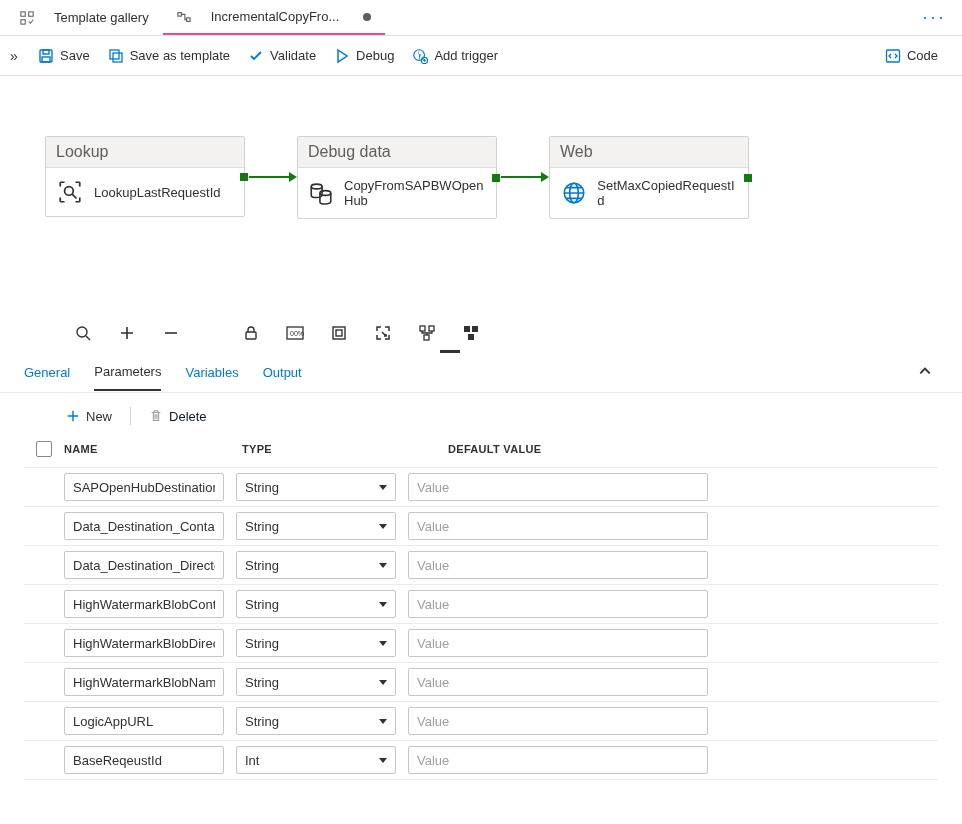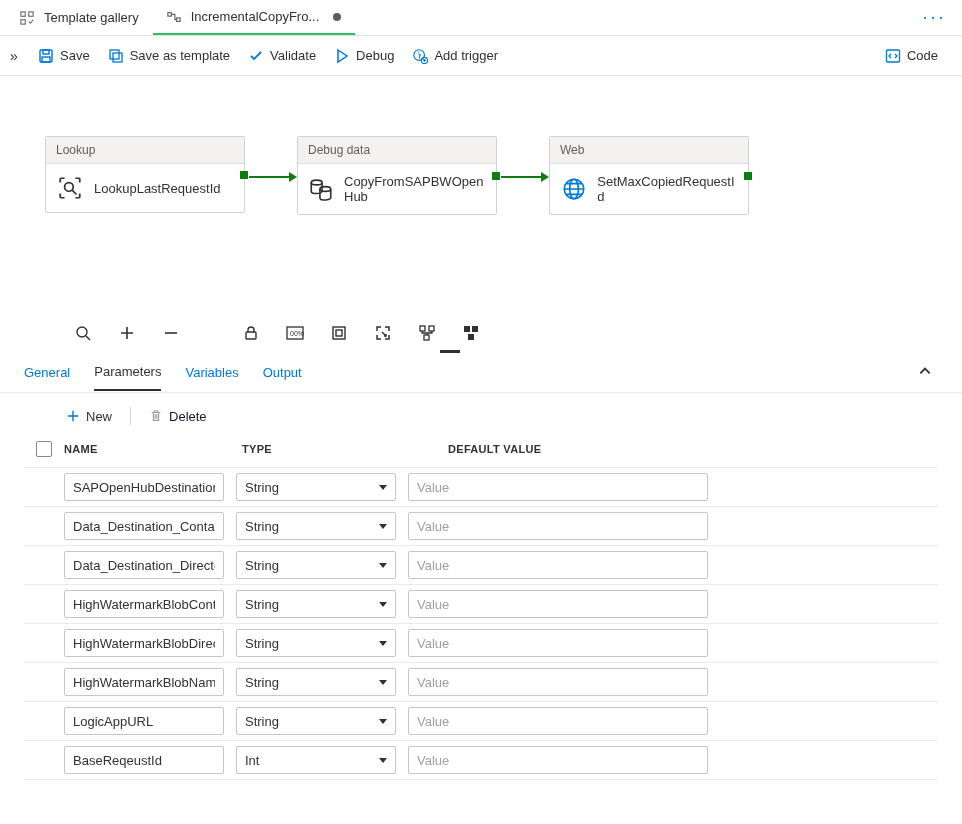--- a/index.html
+++ b/index.html
@@ -1,39 +1,39 @@
 <!DOCTYPE html>
 <html><head>
 <meta charset="utf-8">
 <style>
   * { box-sizing: border-box; font-family: "Segoe UI", Arial, sans-serif; }
   body { margin: 0; background: #fff; color: #323130; font-size: 13px; width: 962px; }
   
   
   .tabs-bar { display: flex; align-items: center; border-bottom: 1px solid #e1dfdd; height: 36px; padding: 0 6px; }
-  .tab { display: flex; align-items: center; gap: 10px; padding: 0 14px; height: 100%; cursor: pointer; position: relative; }
-  .tab.active { border-bottom: 2px solid #22c55e; }
+  .tab { display: flex; align-items: center; gap: 20px; padding: 0 14px; height: 100%; cursor: pointer; position: relative; }
+  .tab.active { border-bottom: 2px solid #ec4899; }
   .tab-icon { width: 14px; height: 14px; display:inline-flex; align-items:center; justify-content:center;}
   .tabs-bar .spacer { flex: 1; }
   .more-dots { color: #0078d4; font-size: 18px; letter-spacing: 2px; padding: 0 10px; cursor:pointer;}
   .dirty-dot { width: 8px; height: 8px; border-radius: 50%; background: #605e5c; display:inline-block; margin-left:4px;}
   
   
   .toolbar-row { display: flex; align-items: center; height: 40px; border-bottom: 1px solid #e1dfdd; }
   .expand-btn { width: 28px; display:flex; align-items:center; justify-content:center; color:#323130; cursor:pointer; font-size:14px;}
   .toolbar { display: flex; align-items: center; gap: 18px; padding: 0 10px; flex:1;}
   .tbtn { display: flex; align-items: center; gap: 6px; color: #323130; cursor: pointer; }
   .tbtn svg, .tbtn .ticon { width: 16px; height: 16px; }
   .blue { color: #0078d4; }
   .toolbar-right { margin-left:auto; display:flex; align-items:center; gap:8px; padding-right:14px;}
   
   
   .canvas { position: relative; height: 240px; background: #fff; }
   .activity { position: absolute; width: 200px; border: 1px solid #d1d1d1; border-radius: 2px; background:#fff;}
-  .activity-header { background: #f3f2f1; padding: 6px 10px; font-size: 12px; color: #605e5c; border-bottom: 1px solid #e1dfdd;}
+  .activity-header { background: #f3f2f1; padding: 6px 10px; font-size: 16px; color: #605e5c; border-bottom: 1px solid #e1dfdd;}
   .activity-body { display: flex; align-items: center; gap: 10px; padding: 10px; min-height: 48px;}
   .activity-body .aicon { width: 28px; height: 28px; display:flex; align-items:center; justify-content:center;}
   .activity-name { font-size: 13px; word-break: break-word; }
   .port { position:absolute; width:8px; height:8px; background:#107c10; }
   .port.right { right:-4px; top:50%; transform:translateY(-50%); }
   .arrow-line { position:absolute; height:2px; background:#107c10; }
   .arrow-head { position:absolute; width:0; height:0; border-top:5px solid transparent; border-bottom:5px solid transparent; border-left:8px solid #107c10; }
   
   
   .canvas-toolbar { display:flex; align-items:center; gap:26px; padding: 8px 24px; color:#323130;}

